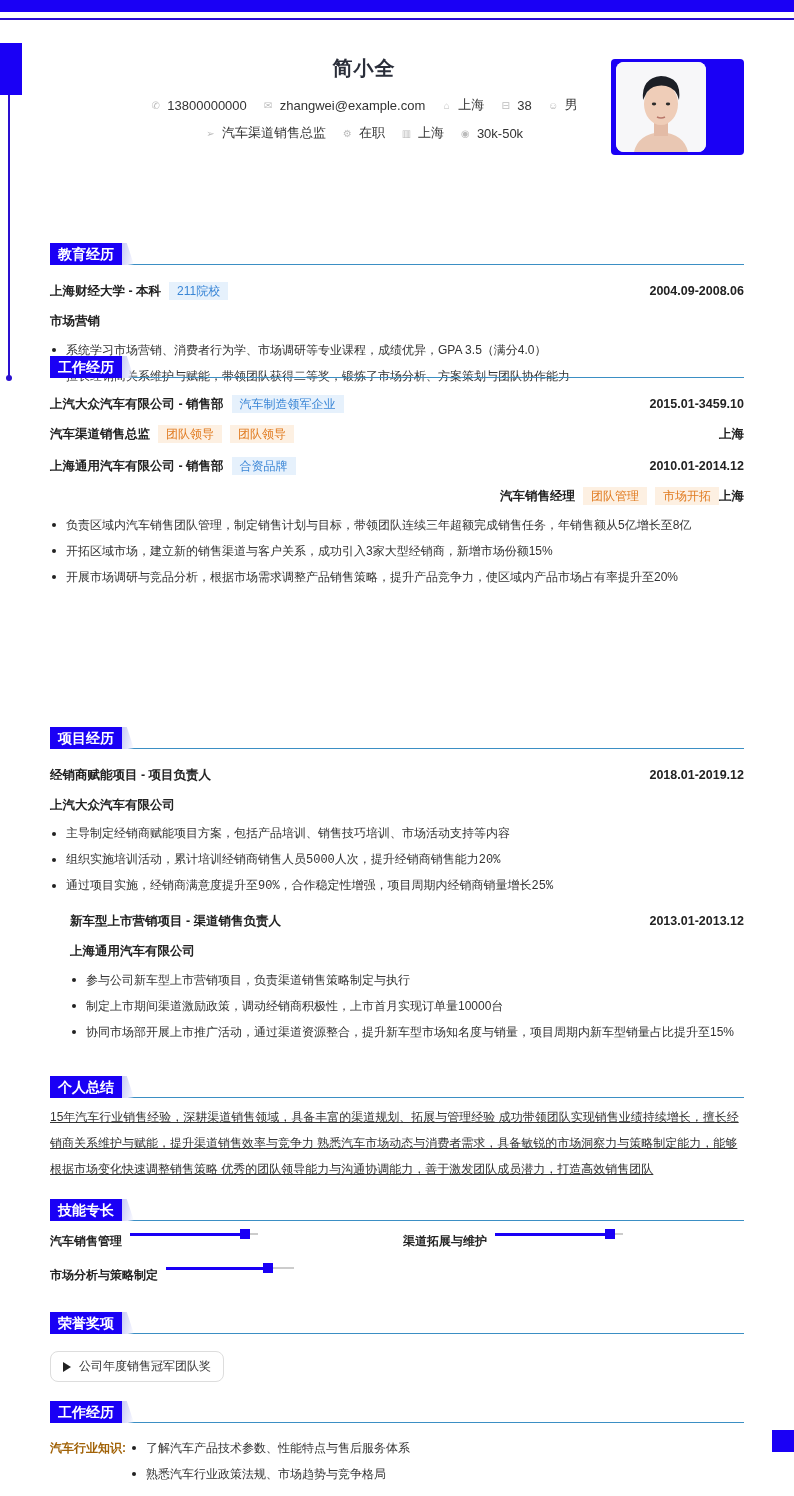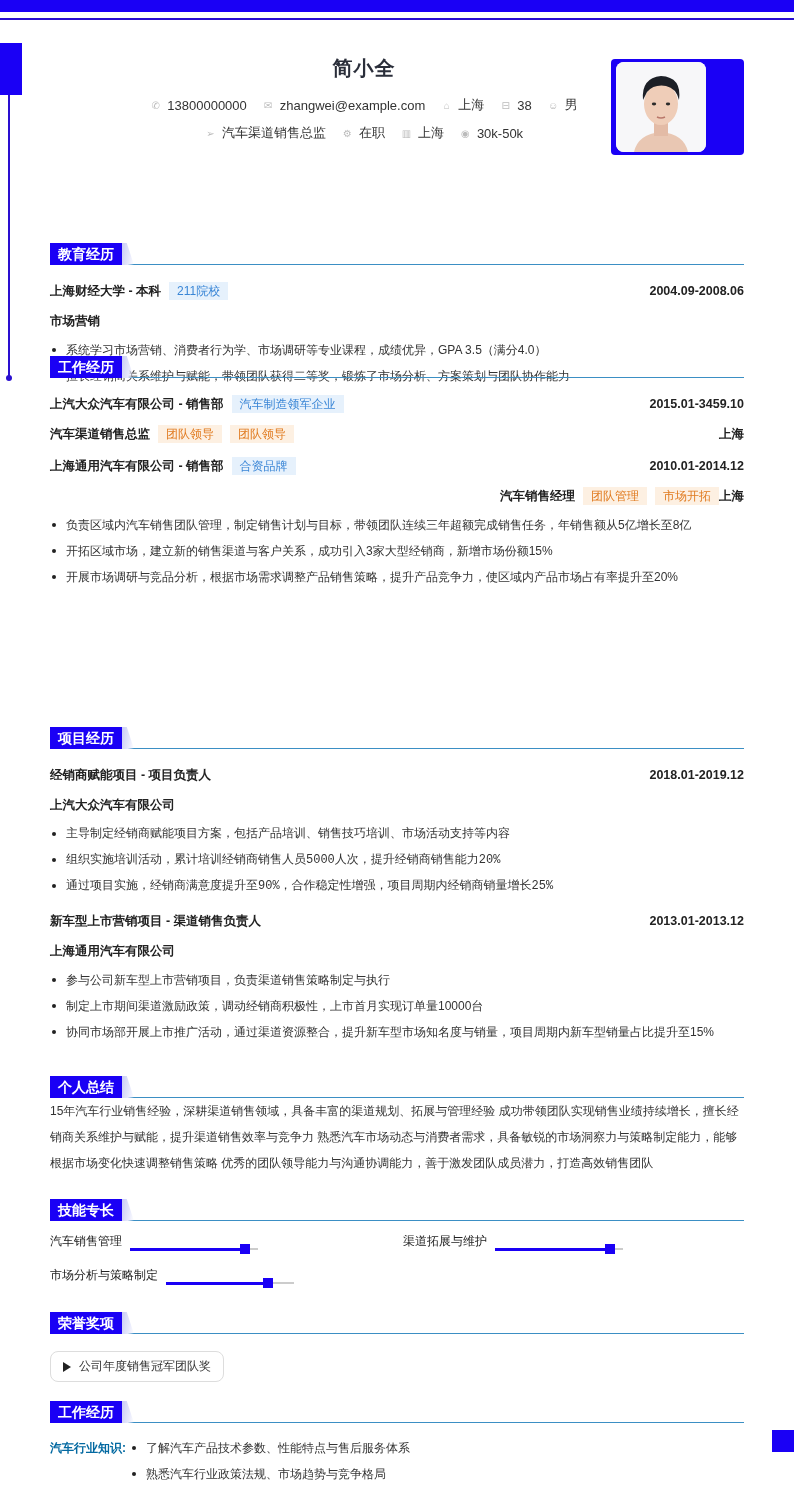--- a/index.html
+++ b/index.html
@@ -32,30 +32,30 @@
   .row .left { display: flex; align-items: center; gap: 8px; }
   .tag-blue { display: inline-block; font-weight: normal; background: #e6f1fc; color: #3a86d6; font-size: 12px; padding: 1px 8px; line-height: 16px; }
   .tag-orange { display: inline-block; font-weight: normal; background: #fdf0e2; color: #e07a1f; font-size: 12px; padding: 1px 8px; line-height: 16px; }
   ul.bullets { list-style: none; }
   ul.bullets li { position: relative; padding-left: 16px; font-size: 12px; color: #333; line-height: 26px; }
   ul.bullets li::before { content: ""; position: absolute; left: 2px; top: 11px; width: 4px; height: 4px; background: #222; border-radius: 50%; }
 
   .summary { font-size: 12px; color: #333; line-height: 26px; }
 
   .skills { position: relative; height: 70px; }
-  .skill { position: absolute; display: flex; align-items: flex-end; font-size: 12px; font-weight: normal; color: #222; }
+  .skill { position: absolute; display: flex; align-items: flex-start; font-size: 12px; font-weight: bold; color: #222; }
   .track { position: relative; height: 2px; background: #ccc; margin-left: 8px; }
   .fill { position: absolute; left: 0; top: -0.5px; height: 3px; background: #1a00f5; }
   .knob { position: absolute; top: -4px; width: 10px; height: 10px; background: #1a00f5; }
 
   .award { display: inline-flex; align-items: center; gap: 8px; border: 1px solid #ddd; border-radius: 8px; padding: 0 12px; height: 31px; font-size: 12px; color: #333; }
   .award .tri { width: 0; height: 0; border-top: 5px solid transparent; border-bottom: 5px solid transparent; border-left: 8px solid #222; }
 
   .other { display: flex; font-size: 12px; }
-  .other .label { font-weight: bold; width: 80px; line-height: 26px; color: #0369a1; }
+  .other .label { font-weight: bold; width: 80px; line-height: 26px; color: #a16207; }
 </style>
 </head>
 <body>
 
 <div class="top-bar"></div>
 <div class="top-line"></div>
 <div class="left-block"></div>
 <div class="left-line"></div>
 <div class="left-dot"></div>
 <div class="br-block"></div>
@@ -201,41 +201,41 @@
     <div class="row" style="margin-top:10px;">
         <span>上汽大众汽车有限公司</span>
       </div>
     <ul class="bullets" style="margin-top:6px;font-family:Liberation Mono, monospace;">
       <li>主导制定经销商赋能项目方案，包括产品培训、销售技巧培训、市场活动支持等内容</li>
       <li>组织实施培训活动，累计培训经销商销售人员5000人次，提升经销商销售能力20%</li>
       <li>通过项目实施，经销商满意度提升至90%，合作稳定性增强，项目周期内经销商销量增长25%</li>
     </ul>
   </div>
 
-  <div style="margin-top:12px;">
+  <div style="margin-top:12px;margin-left:20px;">
     <div class="row">
       <span>新车型上市营销项目 - 渠道销售负责人</span>
       <span>2013.01-2013.12</span>
     </div>
     <div class="row" style="margin-top:10px;">
         <span>上海通用汽车有限公司</span>
       </div>
     <ul class="bullets" style="margin-top:6px;">
       <li>参与公司新车型上市营销项目，负责渠道销售策略制定与执行</li>
       <li>制定上市期间渠道激励政策，调动经销商积极性，上市首月实现订单量10000台</li>
       <li>协同市场部开展上市推广活动，通过渠道资源整合，提升新车型市场知名度与销量，项目周期内新车型销量占比提升至15%</li>
     </ul>
   </div>
 </div>
 
 <div class="section" style="top:1076px;">
   <div class="sec-head">
       <span class="sec-title">个人总结</span>
     </div>
-  <div class="summary" style="margin-top:0;">15年汽车行业销售经验，深耕渠道销售领域，具备丰富的渠道规划、拓展与管理经验 成功带领团队实现销售业绩持续增长，擅长经销商关系维护与赋能，提升渠道销售效率与竞争力 熟悉汽车市场动态与消费者需求，具备敏锐的市场洞察力与策略制定能力，能够根据市场变化快速调整销售策略 优秀的团队领导能力与沟通协调能力，善于激发团队成员潜力，打造高效销售团队</div>
+  <div class="summary" style="margin-top:6px;text-decoration:underline;">15年汽车行业销售经验，深耕渠道销售领域，具备丰富的渠道规划、拓展与管理经验 成功带领团队实现销售业绩持续增长，擅长经销商关系维护与赋能，提升渠道销售效率与竞争力 熟悉汽车市场动态与消费者需求，具备敏锐的市场洞察力与策略制定能力，能够根据市场变化快速调整销售策略 优秀的团队领导能力与沟通协调能力，善于激发团队成员潜力，打造高效销售团队</div>
 </div>
 
 <div class="section" style="top:1199px;">
   <div class="sec-head">
       <span class="sec-title">技能专长</span>
     </div>
   <div class="skills">
     <div class="skill" style="left:0; top:12px;">
       <span>汽车销售管理</span>
       <div class="track" style="width:128px;">

